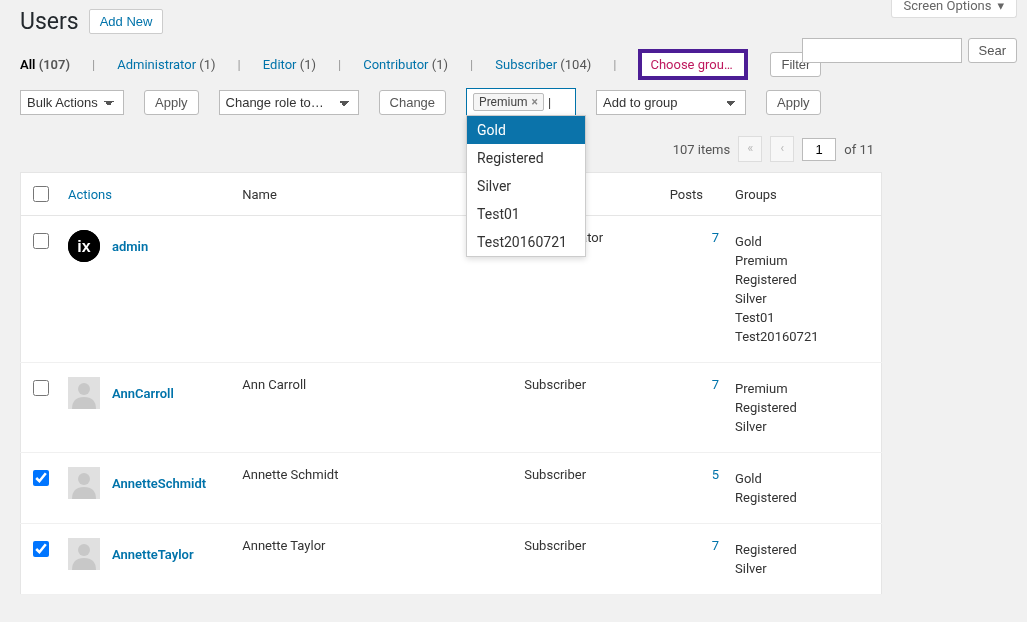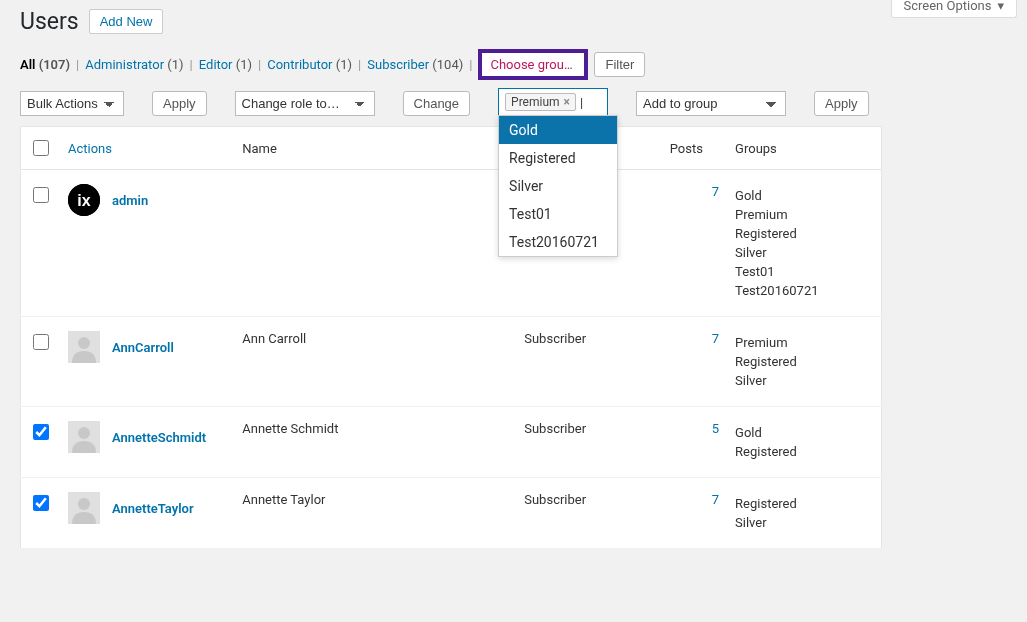--- a/index.html
+++ b/index.html
@@ -15,34 +15,34 @@
   h1 { font-size: 23px; font-weight: 400; margin: 0; color:#23282d; }
   .page-action {
     background:#fff; border:1px solid #ccc; color:#0073aa; font-weight:400;
     padding:4px 10px; font-size:13px; border-radius:2px; cursor:pointer;
   }
   .screen-options {
     position:absolute; top:-6px; right:10px; background:#fff; border:1px solid #ddd;
     border-top:none; border-radius:0 0 3px 3px; padding:4px 12px; color:#666; font-size:13px;
     display:flex; align-items:center; gap:6px; cursor:pointer;
   }
-  .subsubsub { margin: 14px 0 8px 0; font-size:13px; display:flex; align-items:center; gap:6px; flex-wrap:wrap; }
+  .subsubsub { margin: 14px 0 8px 0; font-size:13px; display:flex; align-items:center; gap:22px; flex-wrap:wrap; }
   .subsubsub .sep { color:#999; }
   .subsubsub a { color:#0073aa; text-decoration:none; cursor:pointer; }
   .subsubsub .current { color:#000; font-weight:600; }
   .subsubsub .count { color:#555; }
   .filter-chooser {
     border:4px solid #4c1d95; background:#fff; color:#be185d; padding:4px 8px; width:110px;
     white-space:nowrap; overflow:hidden; text-overflow:ellipsis; cursor:pointer;
   }
   .btn {
     background:#fff; border:1px solid #bbb; border-radius:3px; padding:4px 10px;
     font-size:13px; cursor:pointer; color:#555;
   }
-  .tablenav { display:flex; align-items:flex-end; gap:28px; margin:6px 8px 10px 0; flex-wrap:wrap; }
+  .tablenav { display:flex; align-items:center; gap:20px; margin:6px 8px 10px 0; flex-wrap:wrap; }
   select, .faux-select {
     background:#fff; border:1px solid #bbb; border-radius:0; padding:4px 6px;
     font-size:13px; min-width:100px; cursor:pointer; color:#333;
     -webkit-appearance:none; appearance:none;
     background-image: linear-gradient(45deg, transparent 50%, #555 50%), linear-gradient(135deg, #555 50%, transparent 50%);
     background-position: calc(100% - 14px) 10px, calc(100% - 9px) 10px;
     background-size: 5px 5px, 5px 5px;
     background-repeat: no-repeat;
     padding-right:24px;
   }
@@ -100,20 +100,24 @@
   <span>Screen Options</span>
   <span>▾</span>
 </div>
 
 <div class="wrap">
   <div class="header-row">
     <h1>Users</h1>
     <button class="page-action">Add New</button>
   </div>
 
+  <div class="search-box">
+    <input type="text" value="" style="">
+    <button class="btn">Sear</button>
+  </div>
 
   <div class="subsubsub">
     <span class="current">
       <span>All</span> <span class="count">(107)</span>
     </span>
     <span class="sep">|</span>
     <span>
       <a>Administrator</a> <span class="count">(1)</span>
     </span>
     <span class="sep">|</span>
@@ -159,20 +163,27 @@
         <div>Test01</div>
         <div>Test20160721</div>
       </div>
     </div>
 
     <select style="min-width:150px;">
       <option>Add to group</option>
     </select>
     <button class="btn">Apply</button>
 
+    <div class="tablenav-pages">
+      <span>107 items</span>
+      <span class="page-btn">«</span>
+      <span class="page-btn">‹</span>
+      <input class="page-num" value="1" style="">
+      <span>of 11</span>
+    </div>
   </div>
 
   <table class="users">
     <thead>
       <tr>
         <th class="cb-col"><input type="checkbox" style=""></th>
         <th class="uname-col"><a>Actions</a></th>
         <th class="name-col">Name</th>
         <th style="width:140px;"></th>
         <th class="role-col">Role</th>

